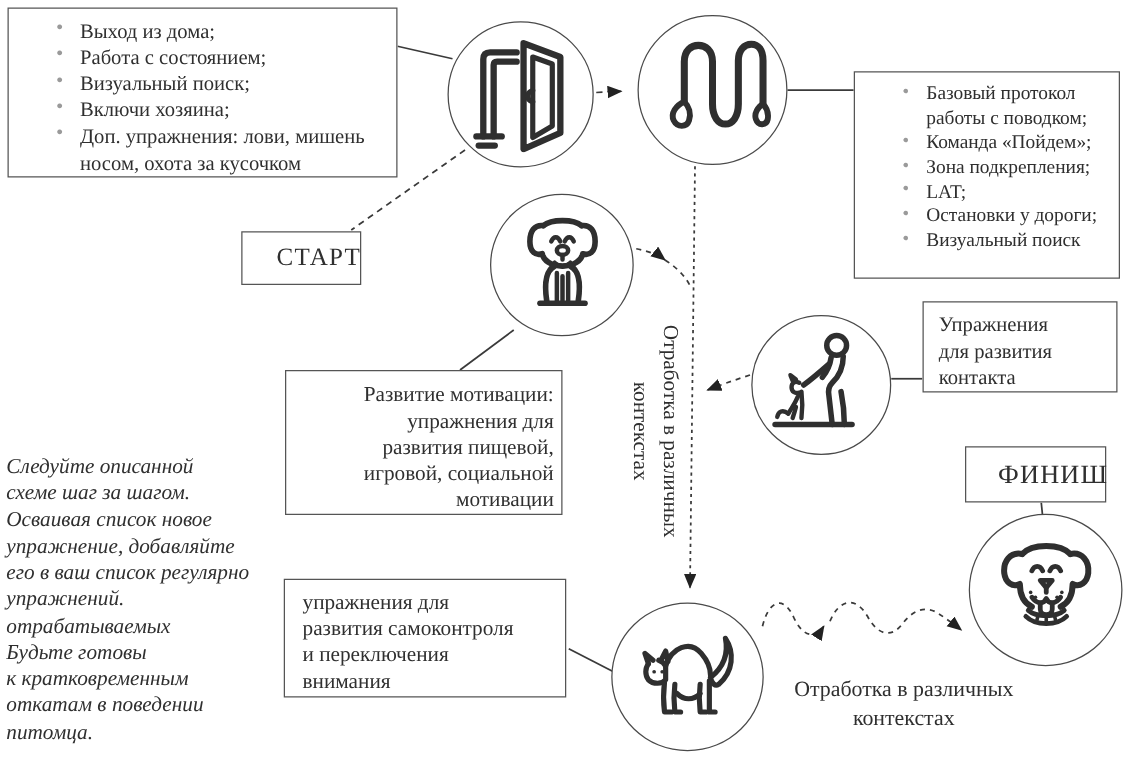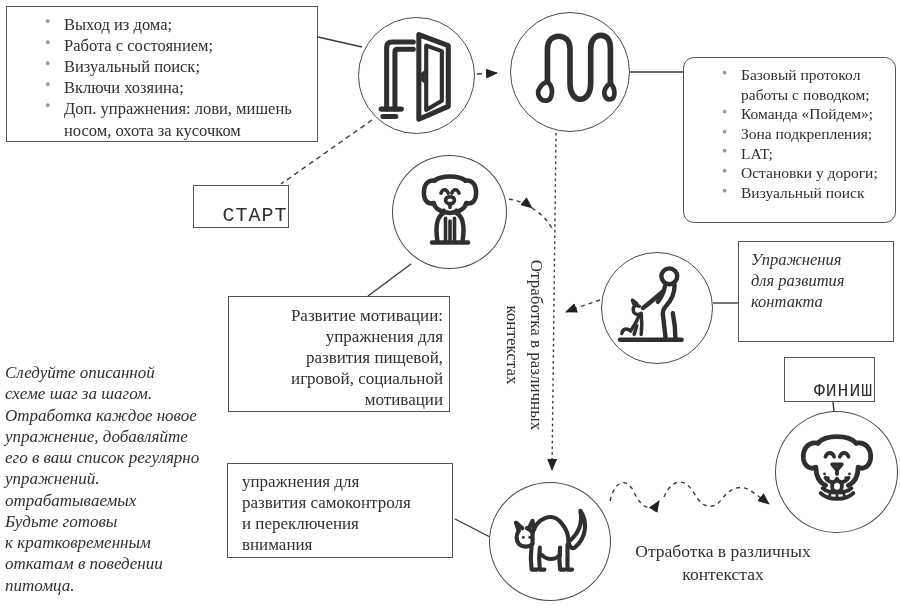--- a/index.html
+++ b/index.html
@@ -16,30 +16,30 @@
     position:absolute; background:#fff; border:1px solid var(--border);
     box-sizing:border-box; color:var(--ink);padding-left:28px;
   }
   .list-box ul{margin:0;padding:7px 6px 6px 10px;list-style:none;}
   .list-box li{position:relative;padding-left:19px;}
   .list-box li::before{
     content:"●"; position:absolute; left:0; top:0.18em;
     font-size:0.55em; color:var(--bullet);
   }
   #box-exit{left:6px;top:6px;width:312px;height:136px;font-size:16.5px;line-height:1.28;}
-  #box-leash{left:683px;top:57px;width:213px;height:166px;font-size:15.5px;line-height:1.27;border-radius:11px;}
+  #box-leash{left:683px;top:57px;width:213px;height:166px;font-size:15.5px;line-height:1.27;}
   #box-motivation{left:228px;top:296px;width:222px;height:116px;font-size:17px;line-height:1.24;padding:8px 6px 6px 14px;text-align:right;}
-  #box-contact{left:738px;top:241px;width:156px;height:101px;font-size:16.5px;line-height:1.26;padding:8px 6px 6px 12px;font-style:italic;}
+  #box-contact{left:738px;top:241px;width:156px;height:73px;font-size:16.5px;line-height:1.26;padding:8px 6px 6px 12px;}
   #box-selfcontrol{left:227px;top:463px;width:226px;height:95px;font-size:17px;line-height:1.24;padding:7px 6px 6px 14px;}
   .tag-box{
-    display:flex;align-items:flex-end;justify-content:center;
-    letter-spacing:1px;font-size:20px;font-family:Liberation Mono, monospace;
+    display:flex;align-items:center;justify-content:center;
+    letter-spacing:1px;font-size:20px;
   }
   #box-start{left:193px;top:185px;width:96px;height:43px;}
-  #box-finish{left:772px;top:357px;width:91px;height:45px;font-size:18px;margin-left:12px;}
+  #box-finish{left:772px;top:357px;width:113px;height:45px;font-size:21px;}
   .node{
     position:absolute;background:#fff;border:1px solid #4a4a4a;border-radius:50%;
     display:flex;align-items:center;justify-content:center;box-sizing:border-box;
   }
   #node-door{left:358px;top:17px;width:117px;height:117px;}
   #node-leash{left:510px;top:12px;width:120px;height:120px;}
   #node-puppy{left:392px;top:155px;width:115px;height:114px;}
   #node-person{left:601px;top:252px;width:112px;height:112px;}
   #node-cat{left:489px;top:482px;width:122px;height:119px;}
   #node-happydog{left:775px;top:411px;width:123px;height:122px;}
@@ -241,21 +241,21 @@
         <circle cx="59" cy="56" r="1.5" fill="#2f2f2f" stroke="none"></circle>
         <path d="M35,67 C42,73 58,73 65,67 M33,72 C41,80 59,80 67,72" stroke-width="4"></path>
         <path d="M43,72 L42,76 M50,74 L50,78 M57,72 L58,76" stroke-width="3"></path>
       </g>
     </svg>
   </div>
 
   <div class="side-note">
       <div>Следуйте описанной</div>
       <div>схеме шаг за шагом.</div>
-      <div>Отработка каждое новое</div>
+      <div>Осваивая список новое</div>
       <div>упражнение, добавляйте</div>
       <div>его в ваш список регулярно</div>
       <div>упражнений.</div>
       <div>отрабатываемых</div>
       <div>Будьте готовы</div>
       <div>к кратковременным</div>
       <div>откатам в поведении</div>
       <div>питомца.</div>
     </div>
 

